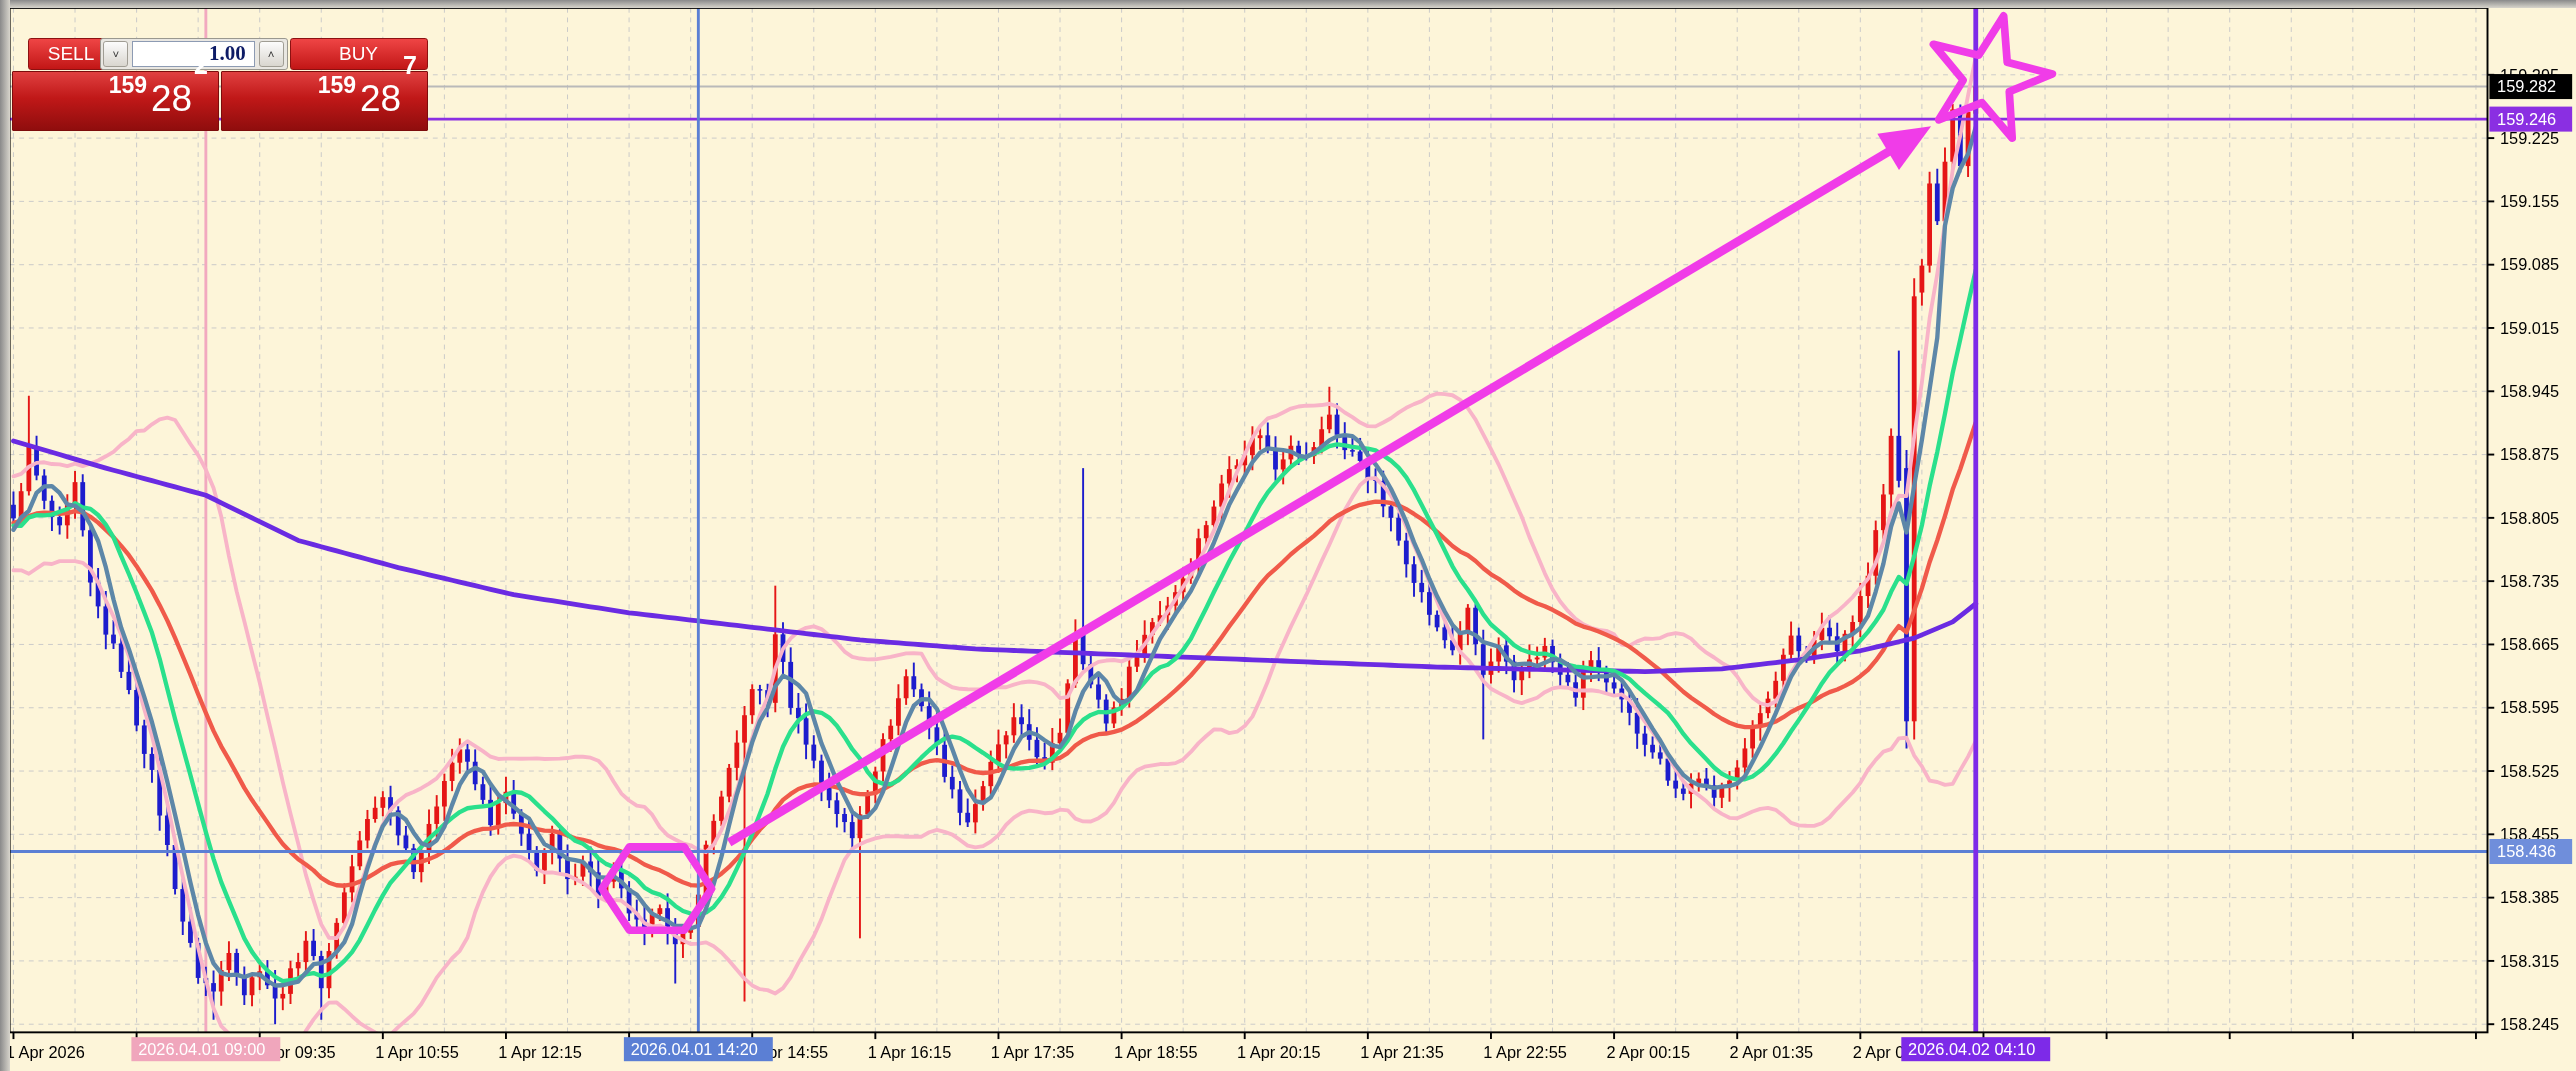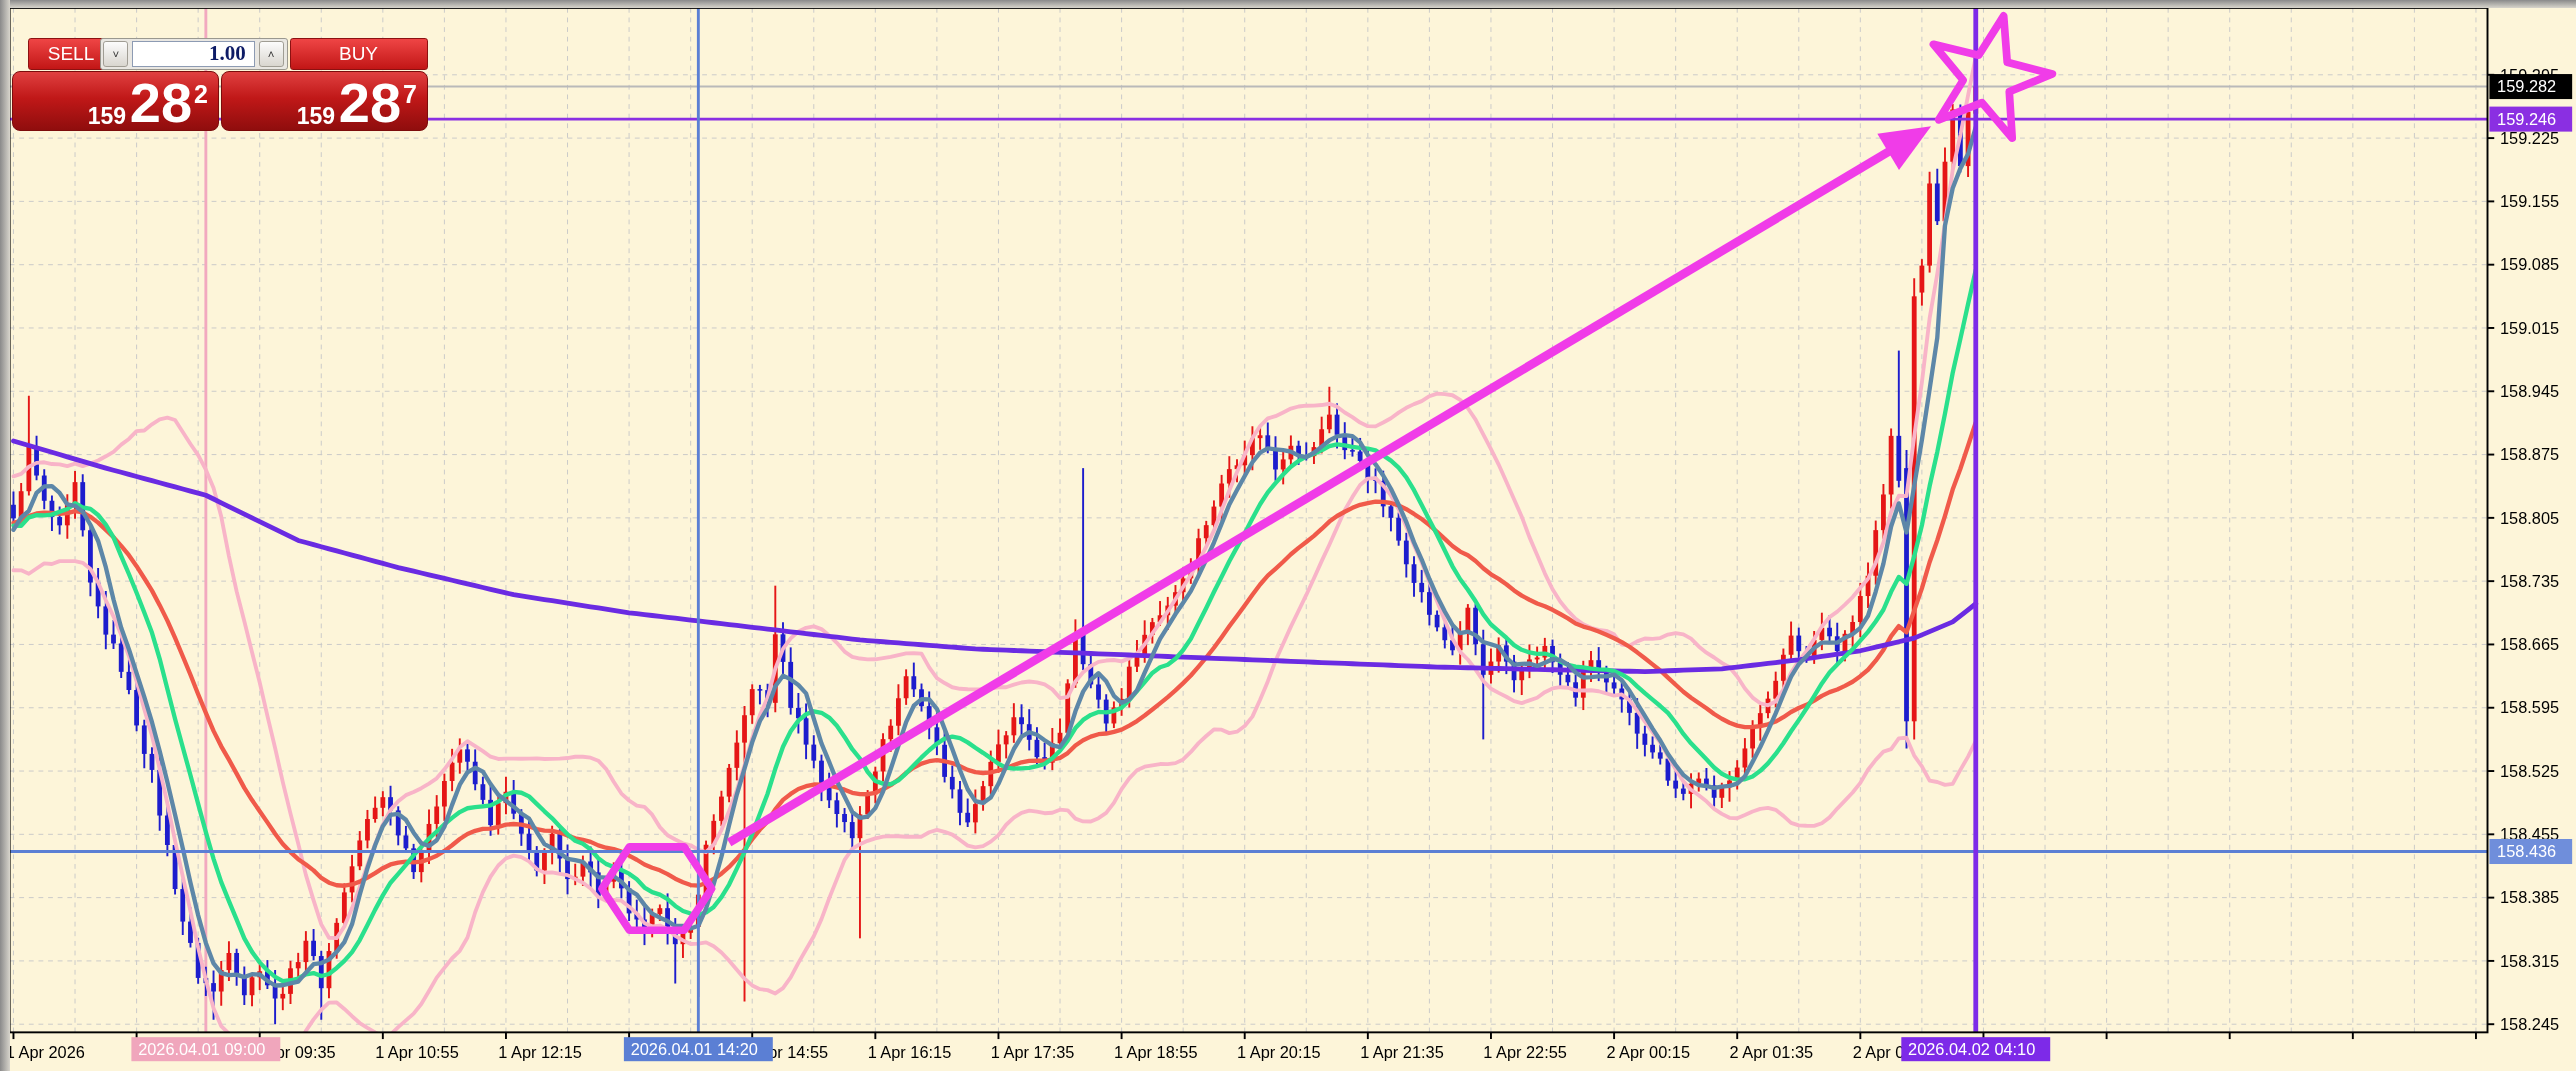--- a/index.html
+++ b/index.html
@@ -27,25 +27,25 @@
             border:1px solid #9a988f;border-radius:2.9px;box-sizing:border-box;}
   .vol-spin{position:absolute;top:1.9px;width:25px;height:26px;background:linear-gradient(#fcfcfc,#d9d6cf);
             border:1px solid #a09d94;border-radius:2.9px;font-size:11.5px;color:#333;
             text-align:center;line-height:25px;cursor:pointer;box-sizing:border-box;}
   #vol-down{left:2.9px;} #vol-up{right:2.9px;}
   #volume-input{position:absolute;left:31px;top:1.9px;width:123px;height:26px;border:1px solid #8d9bb3;
             background:#fff;color:#0d1b66;font-size:21px;font-weight:700;text-align:right;
             padding-right:7.7px;box-sizing:border-box;font-family:Liberation Serif, serif;}
   .quote-panel{position:absolute;top:33px;width:207px;height:60px;color:#fff;cursor:pointer;
                background:linear-gradient(#e04040 0%,#c01818 45%,#8f0d0d 100%);
-               border:1px solid #7c0c0c;border-radius:8px;box-sizing:border-box;
-               display:flex;align-items:flex-end;justify-content:flex-end;padding-right:9.6px;padding-left:30px;}
+               border:1px solid #7c0c0c;border-radius:1px;box-sizing:border-box;
+               display:flex;align-items:flex-start;justify-content:flex-end;padding-right:9.6px;padding-left:30px;}
   #sell-quote{left:0;} #buy-quote{left:209px;}
   .q-small{font-size:23px;font-weight:700;margin-right:3.8px;}
-  .q-big{font-size:56px;font-weight:700;line-height:54px;}
+  .q-big{font-size:37px;font-weight:400;line-height:54px;}
   .q-sup{font-size:25px;font-weight:700;position:relative;top:-21px;margin-left:1.9px;}
   .axis-zone{position:absolute;}
 </style>
 </head>
 <body>
 
 <div id="screen">
   <svg id="chart-svg" width="2576" height="1072" viewBox="0 0 2678 1114">
       <defs>
         <clipPath id="plotclip">

